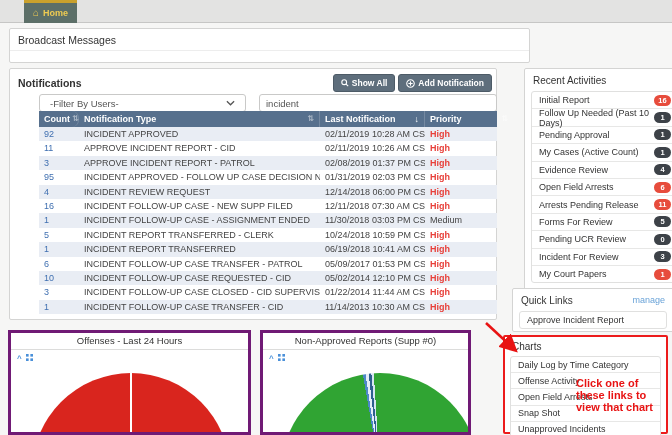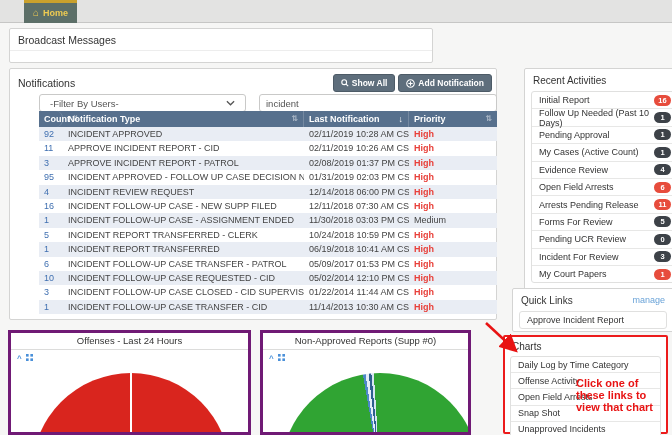--- a/index.html
+++ b/index.html
@@ -7,40 +7,40 @@
        font-family:"Liberation Sans","DejaVu Sans",sans-serif;-webkit-font-smoothing:antialiased;}
   
   .tabbar{position:absolute;left:0;top:0;width:672px;height:23px;background:#e3e3e2;border-bottom:1px solid #c6c6c5;box-sizing:border-box;}
   .tab-home{position:absolute;left:24px;top:0;height:23px;padding:0 9px;background:#5c6f68;border-top:3px solid #c9a12d;
             color:#eecb52;font-size:9px;font-weight:bold;display:flex;align-items:center;gap:4px;box-sizing:border-box;cursor:pointer;}
   .home-glyph{font-size:10px;line-height:1;}
   
   .panel{position:absolute;background:#fff;border:1px solid #d4d4d3;border-radius:2px;box-sizing:border-box;}
   .panel-head{font-size:10.5px;color:#333;padding:6px 8px 4px;}
   
-  #broadcast{left:9px;top:28px;width:424px;height:35px;}
+  #broadcast{left:9px;top:28px;width:521px;height:35px;}
   #broadcast .panel-head{border-bottom:1px solid #ededed;padding:5px 8px 4px;}
   
   #notifications{left:9px;top:68px;width:488px;height:252px;}
-  .notif-title{position:absolute;left:8px;top:8px;font-size:10.5px;color:#333;}
+  .notif-title{position:absolute;left:8px;top:8px;font-size:10.5px;color:#333;font-weight:bold;}
   .btns{position:absolute;right:4px;top:5px;display:flex;gap:3px;}
   .btn{background:#5e6e7c;border:1px solid #4d5b67;border-radius:3px;color:#fff;font-size:8.5px;font-weight:bold;
        padding:3px 7px;display:flex;align-items:center;gap:3px;cursor:pointer;}
   .filter-select{position:absolute;left:29px;top:25px;width:207px;height:18px;border:1px solid #c9c9c8;border-radius:3px;
        background:#fff;display:flex;justify-content:space-between;align-items:center;padding:0 10px;box-sizing:border-box;
        font-size:9.5px;color:#555;cursor:pointer;}
   .search-input{position:absolute;left:249px;top:25px;width:238px;height:18px;border:1px solid #c9c9c8;border-radius:3px;
        box-sizing:border-box;font-size:9.5px;color:#555;padding:0 6px;background:#fff;font-family:inherit;outline:none;}
   
   .ntable{position:absolute;left:29px;top:42px;width:458px;}
   .thead{display:flex;background:#57708d;height:16px;line-height:16px;font-size:9px;font-weight:bold;color:#fff;}
   .hcell{padding:0 5px;box-sizing:border-box;display:flex;justify-content:space-between;align-items:center;
          border-right:1px solid rgba(255,255,255,.18);cursor:pointer;}
   .hcell:last-child{border-right:none;}
-  .c0{width:24px;flex:none;border-radius:7px;} .c1{width:241px;flex:none;} .c2{width:105px;flex:none;} .c3{width:88px;flex:none;}
+  .c0{width:40px;flex:none;border-radius:7px;} .c1{width:241px;flex:none;} .c2{width:105px;flex:none;} .c3{width:88px;flex:none;}
   .sort{opacity:.5;font-size:8px;margin-left:2px;}
   .sort.active{opacity:1;font-size:9px;}
   .trow{display:flex;height:14.4px;line-height:14.4px;font-size:9px;color:#444;}
   .trow.alt{background:#e9edf4;}
   .cell{padding:0 5px;box-sizing:border-box;white-space:nowrap;overflow:hidden;}
   .count-link{color:#3f6fb0;cursor:pointer;}
   .prio-high{color:#e8403a;font-weight:bold;}
   
   #recent{left:524px;top:68px;width:162px;height:243px;}
   .side-head{font-size:10px;color:#333;padding:6px 8px 5px;}

